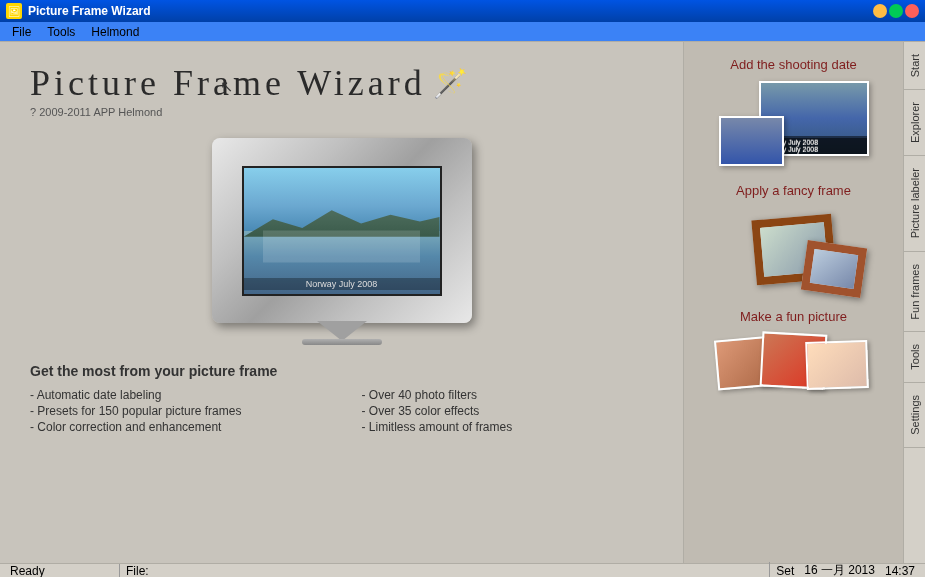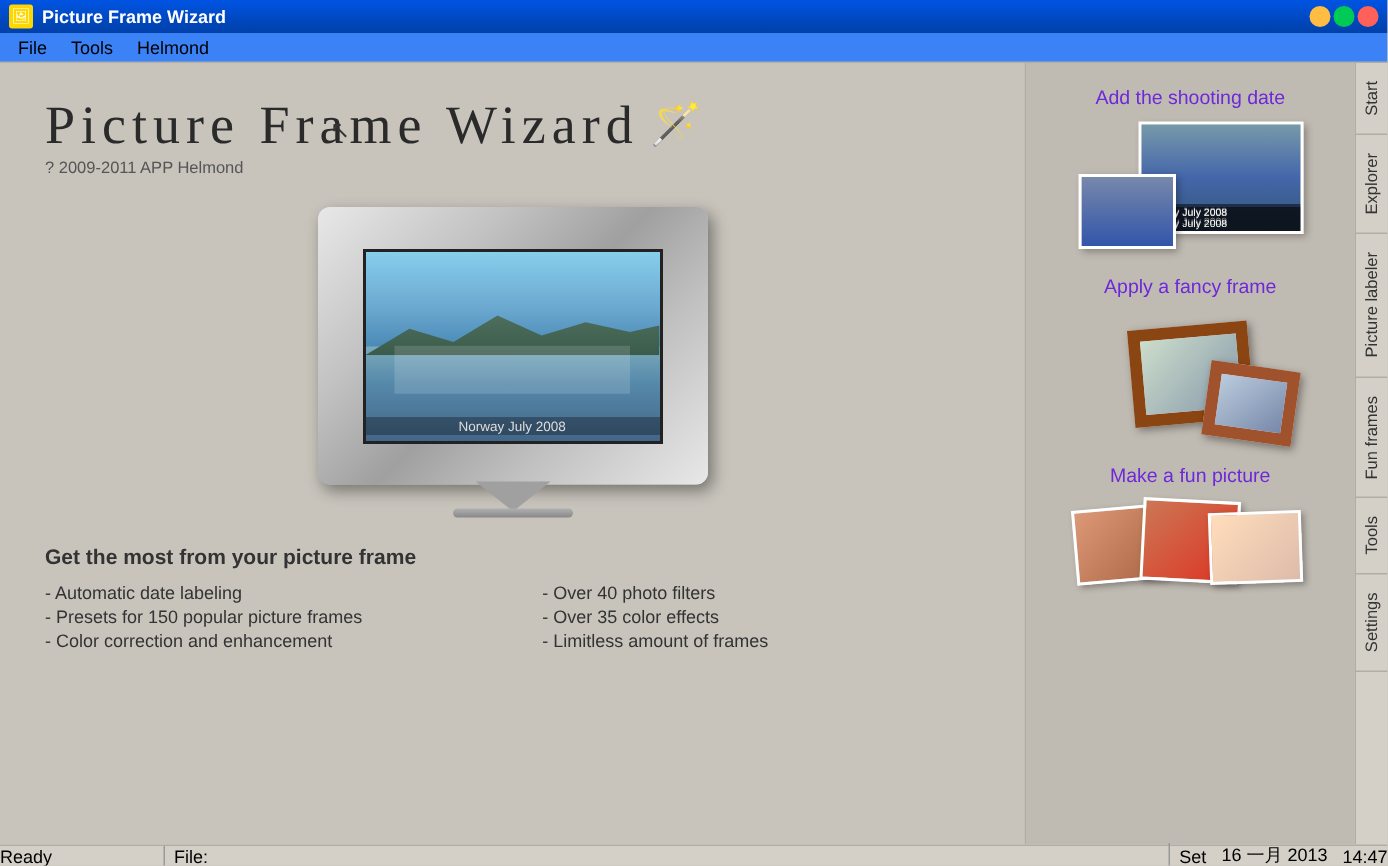--- a/index.html
+++ b/index.html
@@ -235,21 +235,21 @@
       border-left: 1px solid #b0ada5;
     }
     .sidebar-section {
       display: flex;
       flex-direction: column;
       align-items: center;
       gap: 6px;
     }
     .sidebar-section-title {
       font-size: 13px;
-      color: #6d28d9;
+      color: #7f1d1d;
       text-align: left;
     }
     .sidebar-preview {
       width: 160px;
       height: 90px;
       position: relative;
       display: flex;
       align-items: center;
       justify-content: center;
     }
@@ -389,21 +389,21 @@
       white-space: nowrap;
     }
 
     
     #status-bar {
       height: 14px;
       background: #d4d0c8;
       border-top: 1px solid #b0ada5;
       display: flex;
       align-items: center;
-      padding: 0 0;
+      padding: 0 10px;
       font-size: 12px;
       flex-shrink: 0;
     }
     #status-ready {
       width: 110px;
       border-right: 1px solid #999;
       padding-right: 6px;
     }
     #status-file {
       flex: 1;
@@ -559,15 +559,15 @@
 
 <div id="status-bar">
   <div id="status-ready">Ready</div>
   <div id="status-file">
     <span>File:</span>
     <span></span>
   </div>
   <div id="status-right">
     <span>Set</span>
     <span>16 一月 2013</span>
-    <span>14:47</span>
+    <span>14:37</span>
   </div>
 </div>
 
 </body></html>

